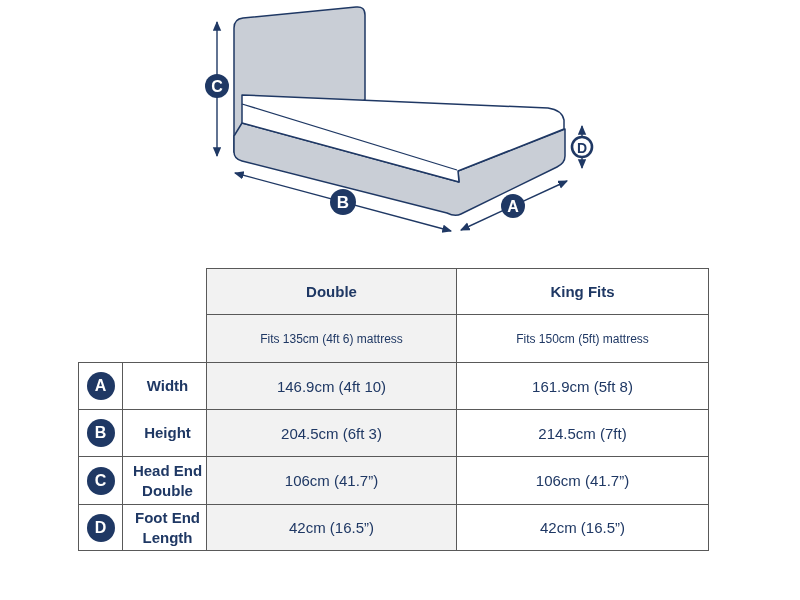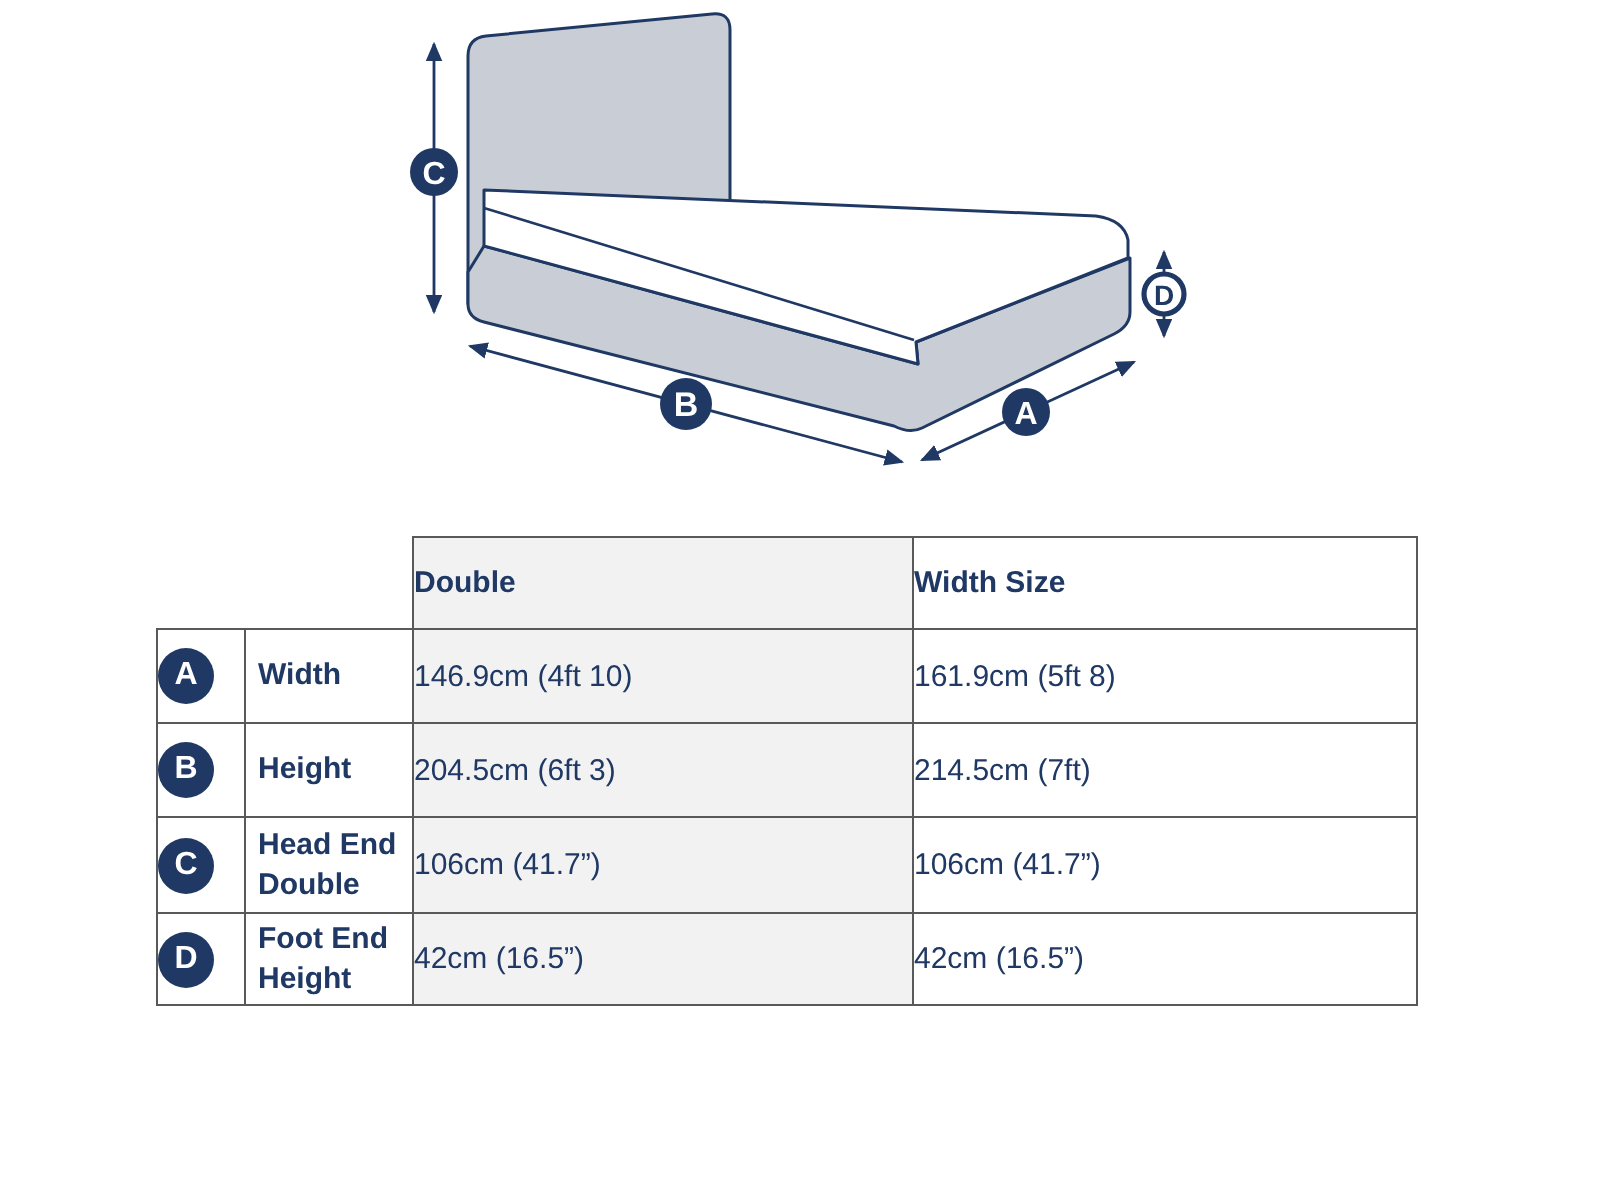--- a/index.html
+++ b/index.html
@@ -17,21 +17,21 @@
   .badge-solid{fill:var(--navy,#1F3864);}
   .badge-outline{fill:#ffffff;stroke:var(--navy,#1F3864);stroke-width:2.6;}
   .badge-letter{fill:#ffffff;font-weight:bold;text-anchor:middle;}
   .badge-letter-navy{fill:var(--navy,#1F3864);font-weight:bold;text-anchor:middle;}
   
   table#size-table{
     position:absolute;left:78px;top:268px;border-collapse:collapse;table-layout:fixed;
   }
   #size-table td{
     border:1px solid var(--border_gray,#595959);
-    text-align:left;vertical-align:middle;background:#ffffff;
+    text-align:center;vertical-align:middle;background:#ffffff;
     padding:0;color:var(--navy,#1F3864);
   }
   #size-table td.blank{border:none;background:transparent;}
   #size-table td.dbl{background:var(--cell_gray,#F2F2F2);}
   .hdr{font-weight:bold;font-size:15px;}
   .fits{font-size:12px;}
   .val{font-size:15px;margin-top:40px;}
   .lbl{font-weight:bold;font-size:15px;text-align:center;padding-left:6px !important;line-height:1.3;margin-top:42px;}
   .badge{
     display:inline-flex;width:28px;height:28px;border-radius:50%;
@@ -86,21 +86,26 @@
   <colgroup>
     <col style="width:44px">
       <col style="width:84px">
       <col style="width:250px">
       <col style="width:252px">
   </colgroup>
   <tbody>
       <tr style="height:46px">
     <td class="blank" colspan="2"></td>
     <td class="hdr dbl">Double</td>
-    <td class="hdr">Width Size</td>
+    <td class="hdr">King Fits</td>
+  </tr>
+  <tr style="height:48px">
+    <td class="blank" colspan="2"></td>
+    <td class="fits dbl">Fits 135cm (4ft 6) mattress</td>
+    <td class="fits">Fits 150cm (5ft) mattress</td>
   </tr>
   <tr style="height:47px">
     <td><span class="badge">A</span></td>
     <td class="lbl">Width</td>
     <td class="val dbl">146.9cm (4ft 10)</td>
     <td class="val">161.9cm (5ft 8)</td>
   </tr>
   <tr style="height:47px">
     <td><span class="badge">B</span></td>
     <td class="lbl">Height</td>
@@ -108,18 +113,18 @@
     <td class="val">214.5cm (7ft)</td>
   </tr>
   <tr style="height:48px">
     <td><span class="badge">C</span></td>
     <td class="lbl">Head End Double</td>
     <td class="val dbl">106cm (41.7”)</td>
     <td class="val">106cm (41.7”)</td>
   </tr>
   <tr style="height:46px">
     <td><span class="badge">D</span></td>
-    <td class="lbl">Foot End Height</td>
+    <td class="lbl">Foot End Length</td>
     <td class="val dbl">42cm (16.5”)</td>
     <td class="val">42cm (16.5”)</td>
   </tr>
 </tbody>
   </table>
 
 </body></html>

